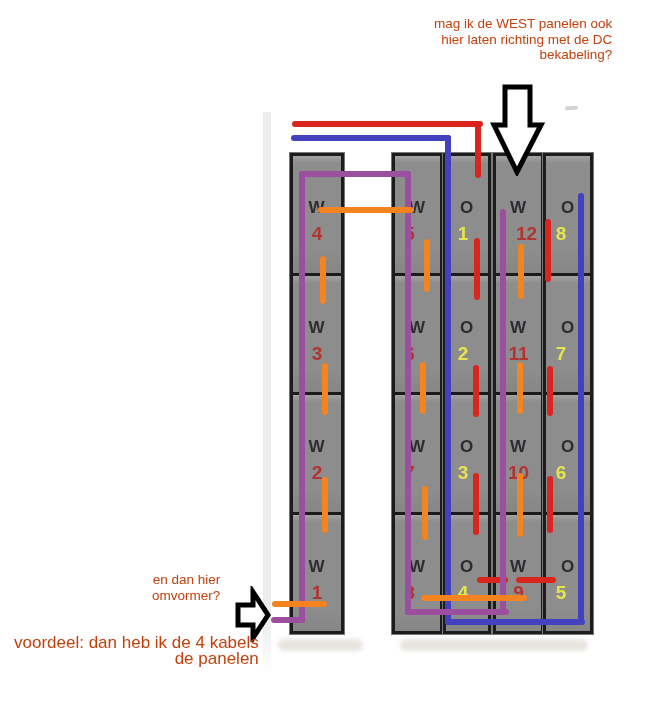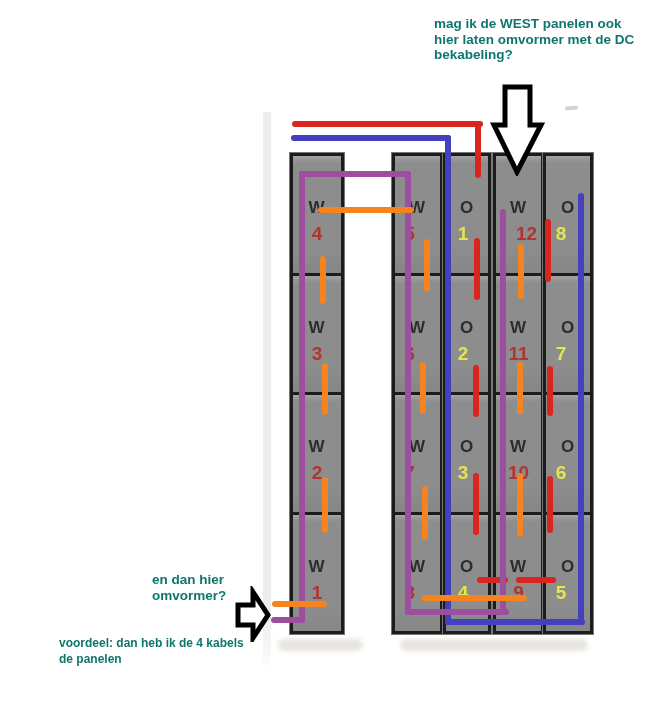--- a/index.html
+++ b/index.html
@@ -1,24 +1,24 @@
 <!DOCTYPE html>
 <html><head>
 <meta charset="utf-8">
 <style>
   html,body{margin:0;padding:0;}
   body{width:654px;height:725px;background:#ffffff;position:relative;overflow:hidden;
        font-family:"Liberation Sans",sans-serif;}
   .root{position:absolute;left:0;top:0;width:654px;height:725px;}
 
   
-  .note{position:absolute;font-weight:bold;color:#0f766e;font-size:13.5px;line-height:15.5px;white-space:nowrap;}
+  .note{position:absolute;font-weight:normal;color:#c2410c;font-size:13.5px;line-height:15.5px;white-space:nowrap;text-align:right;}
   .note-top{left:434px;top:16px;}
   .note-mid{left:152px;top:572px;}
-  .note-bottom{left:14px;top:635px;font-size:12px;line-height:16px;margin-left:45px;}
+  .note-bottom{left:14px;top:635px;font-size:17px;line-height:16px;}
 
   
   .strip{position:absolute;left:263px;top:112px;width:8px;height:562px;
          background:linear-gradient(#ececec 0 90%,rgba(236,236,236,0) 100%);}
   .dash{position:absolute;left:565px;top:106px;width:13px;height:4px;background:#d2d2d2;border-radius:2px;transform:rotate(-4deg);}
   .floor{position:absolute;height:12px;background:#e8e5e0;border-radius:6px;filter:blur(2px);}
   .floor-1{left:278px;top:639px;width:85px;}
   .floor-2{left:400px;top:639px;width:188px;}
 
   
@@ -178,21 +178,21 @@
 
   <svg class="arrow-svg" style="left:489px;top:84px;" width="56" height="92" viewBox="0 0 56 92">
     <polygon points="16,3 41,3 41,41 52,41 28,88 5,41 16,41" fill="#ffffff" stroke="#000000" stroke-width="5" stroke-linejoin="miter"></polygon>
   </svg>
   <svg class="arrow-svg" style="left:233px;top:586px;" width="42" height="56" viewBox="0 0 42 56">
     <polygon points="5,19 20,19 20,6 35,29 20,52 20,39 5,39" fill="#ffffff" stroke="#000000" stroke-width="5" stroke-linejoin="miter"></polygon>
   </svg>
 
   <div class="note note-top">
     <div>mag ik de WEST panelen ook</div>
-    <div>hier laten omvormer met de DC</div>
+    <div>hier laten richting met de DC</div>
     <div>bekabeling?</div>
   </div>
   <div class="note note-mid">
     <div>en dan hier</div>
     <div>omvormer?</div>
   </div>
   <div class="note note-bottom">
     <div>voordeel: dan heb ik de 4 kabels</div>
     <div>de panelen</div>
   </div>

